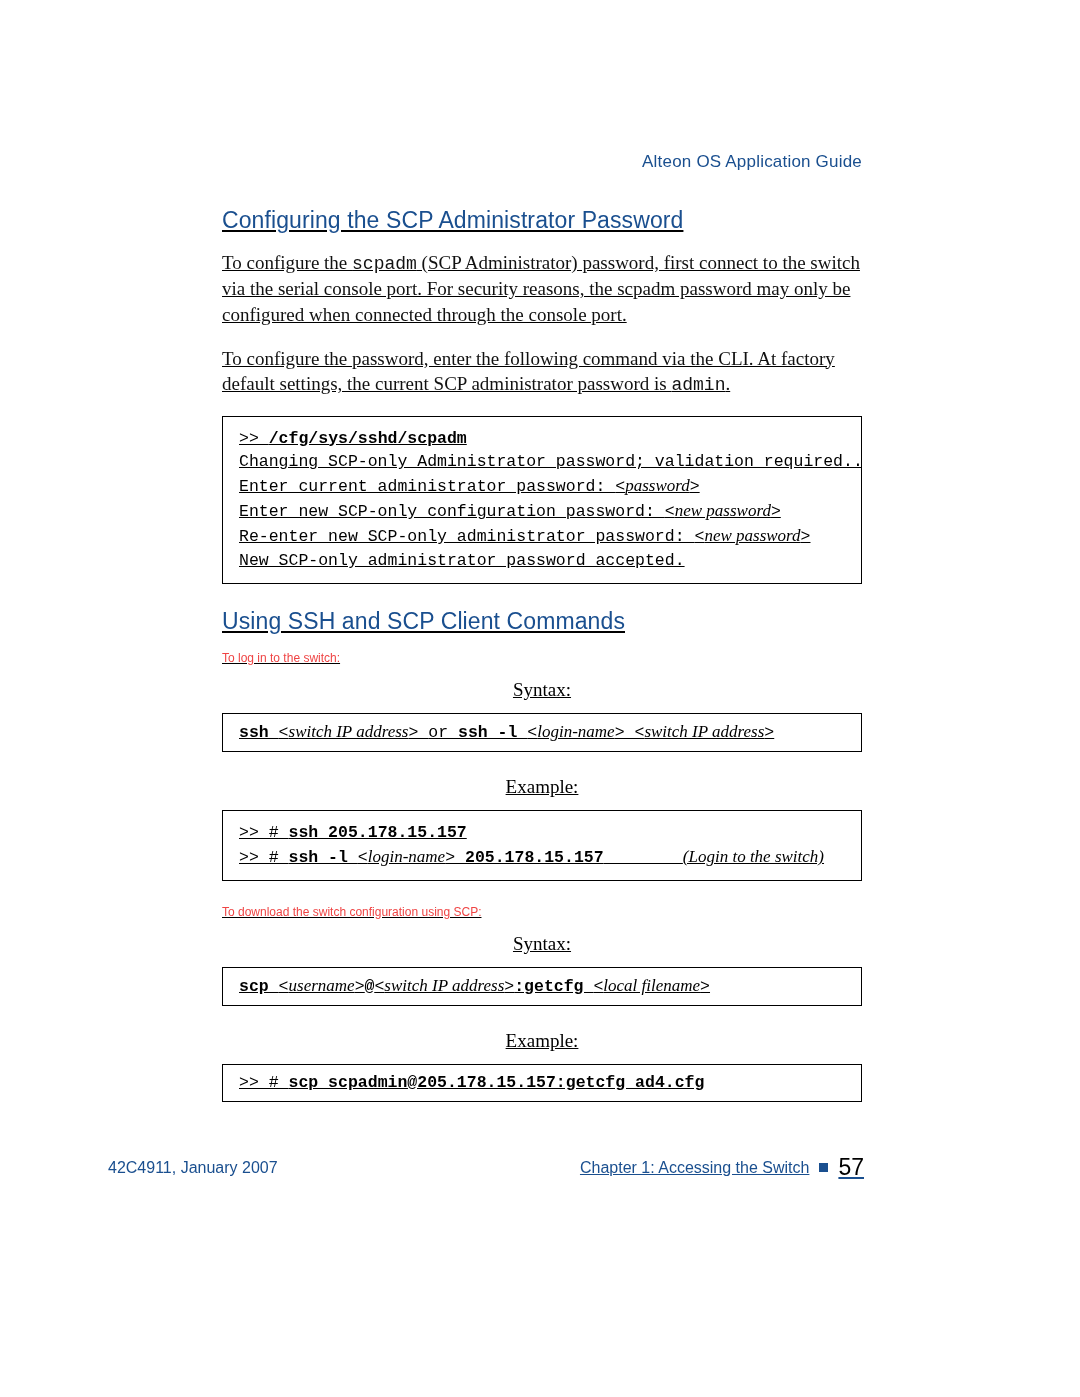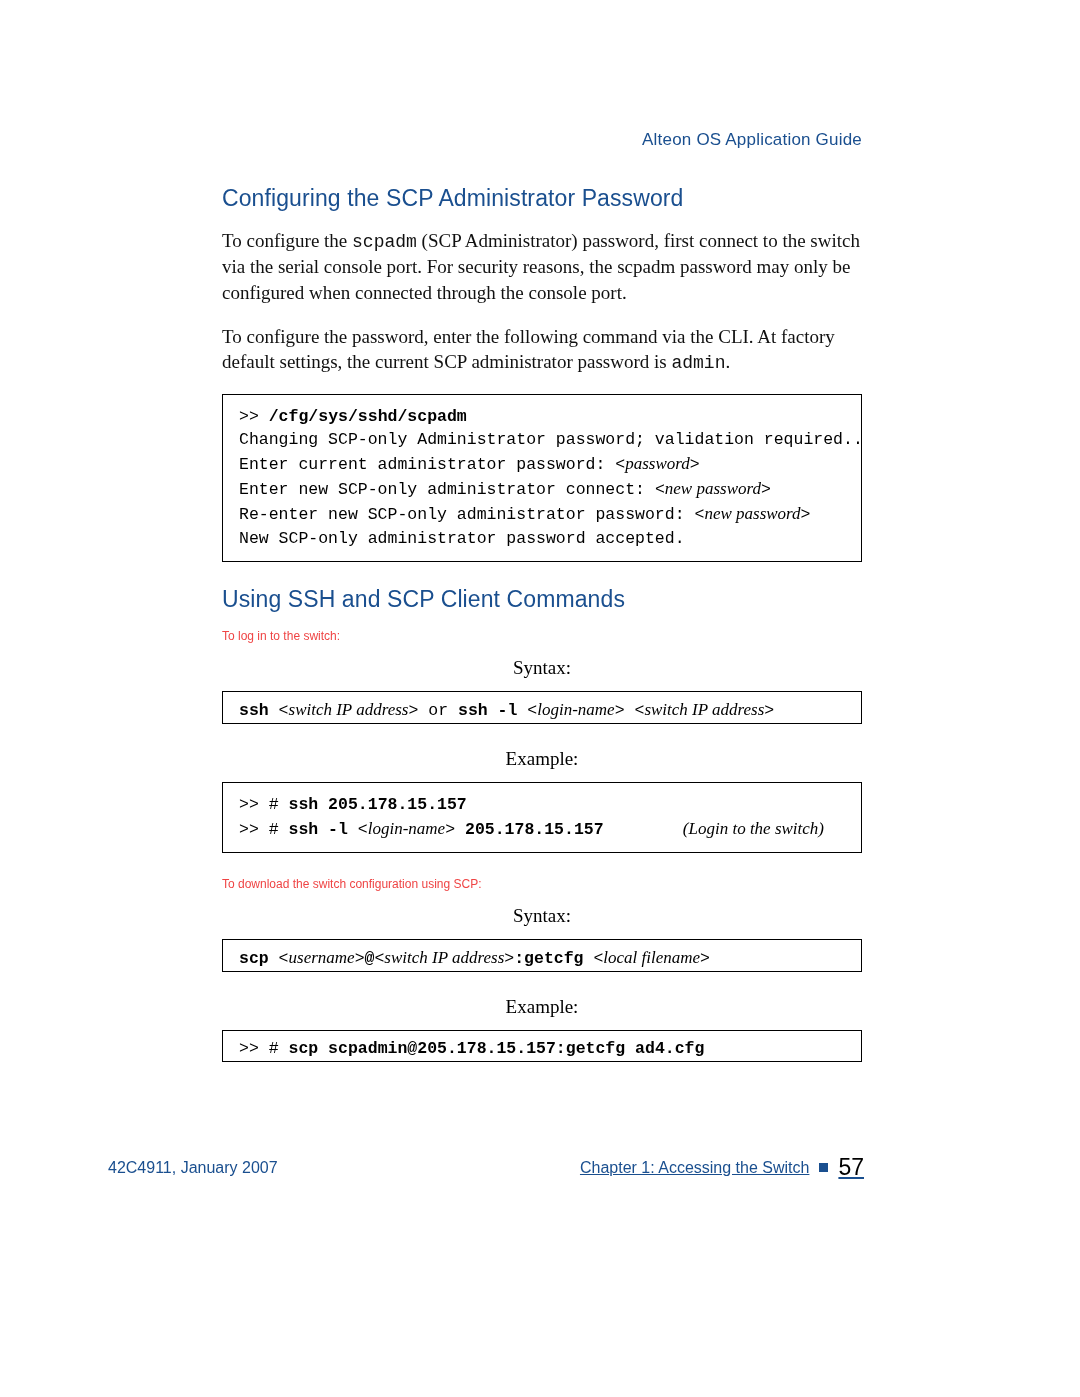--- a/index.html
+++ b/index.html
@@ -7,22 +7,23 @@
   body {
     width: 1080px;
     height: 1397px;
     position: relative;
     font-family: "Times New Roman", Times, serif;
     color: #000;
   }
   .page {
     position: absolute;
     left: 222px;
-    top: 130px;
+    top: 152px;
     width: 640px;
+    text-decoration: underline;
   }
   .running-head {
     position: absolute;
     right: 0;
     top: 0;
     font-family: "Segoe UI", "Myriad Pro", "Helvetica Neue", Arial, sans-serif;
     font-size: 17px;
     color: #1a4f8f;
     letter-spacing: 0.2px;
   }
@@ -49,21 +50,21 @@
   .codeblock {
     border: 1px solid #000;
     padding: 10px 16px 10px 16px;
     margin-bottom: 24px;
     font-family: "Courier New", Courier, monospace;
     font-size: 16.5px;
     line-height: 1.45;
     white-space: pre;
     overflow: hidden;
   }
-  .codeblock.tight { padding-top: 6px; padding-bottom: 0; }
+  .codeblock.tight { padding-top: 6px; padding-bottom: 6px; }
   .codeblock .bold { font-weight: bold; }
   .codeblock .ital {
     font-family: "Times New Roman", Times, serif;
     font-style: italic;
     font-size: 17px;
   }
   .sub {
     font-family: Arial, Helvetica, sans-serif;
     font-size: 12px;
     margin-top: 16px;
@@ -109,21 +110,21 @@
       <span>To configure the </span><span class="mono-inline">scpadm</span><span> (SCP Administrator) password, first connect to the switch via the serial console port. For security reasons, the scpadm password may only be configured when connected through the console port.</span>
     </p>
 
     <p class="body">
       <span>To configure the password, enter the following command via the CLI. At factory default settings, the current SCP administrator password is </span><span class="mono-inline">admin</span><span>.</span>
     </p>
 
     <div class="codeblock"><span>&gt;&gt; </span><span class="bold">/cfg/sys/sshd/scpadm</span>
 <span>Changing SCP-only Administrator password; validation required...</span>
 <span>Enter current administrator password: </span><span>&lt;</span><span class="ital">password</span><span>&gt;</span>
-<span>Enter new SCP-only administrator connect: </span><span>&lt;</span><span class="ital">new password</span><span>&gt;</span>
+<span>Enter new SCP-only configuration password: </span><span>&lt;</span><span class="ital">new password</span><span>&gt;</span>
 <span>Re-enter new SCP-only administrator password: </span><span>&lt;</span><span class="ital">new password</span><span>&gt;</span>
 <span>New SCP-only administrator password accepted.</span></div>
 
     <div class="h2">Using SSH and SCP Client Commands</div>
 
 
     <div class="sub">To log in to the switch:</div>
     <p class="label">Syntax:</p>
 
     <div class="codeblock tight"><span class="bold">ssh </span><span>&lt;</span><span class="ital">switch IP address</span><span>&gt; </span><span>or </span><span class="bold">ssh -l </span><span>&lt;</span><span class="ital">login-name</span><span>&gt; &lt;</span><span class="ital">switch IP address</span><span>&gt;</span></div>

